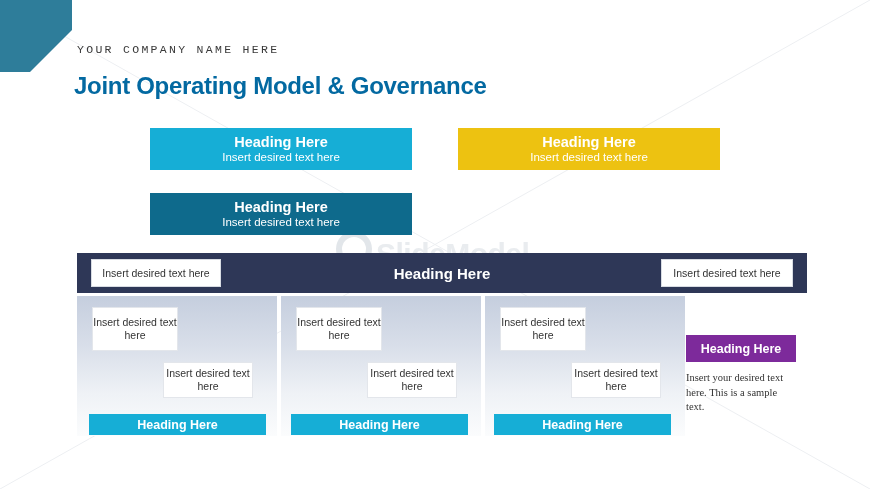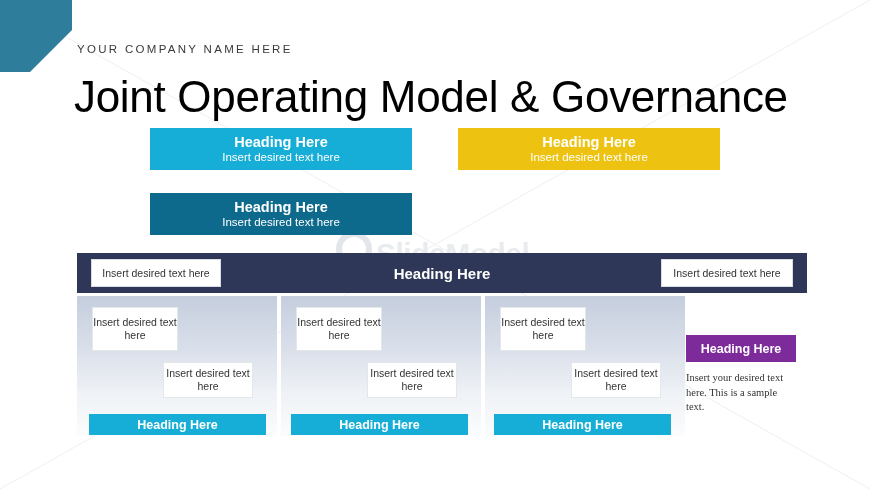--- a/index.html
+++ b/index.html
@@ -33,25 +33,25 @@
   }
   .watermark .ring{
     display:inline-block;width:24px;height:24px;border-radius:50%;
     border:6px solid #E2E6EA;margin-right:4px;position:relative;top:3px;
   }
   .watermark .dotcom{font-size:13px;color:#ECEFF1;margin-left:3px;font-weight:bold;}
 
   
   .company{
     position:absolute;left:77px;top:43px;z-index:4;
-    font-size:11.5px;letter-spacing:2.3px;color:#3A3A3A;font-weight:400;
+    font-size:11.5px;letter-spacing:2.3px;color:#3A3A3A;font-weight:400;font-family:Liberation Mono, monospace;
   }
   .title{
     position:absolute;left:74px;top:72px;z-index:4;
-    font-size:44px;font-weight:normal;color:#000000;letter-spacing:-.3px;
+    font-size:24px;font-weight:bold;color:#0369a1;letter-spacing:-.3px;
   }
 
   
   .hbox{position:absolute;z-index:4;display:flex;flex-direction:column;
         align-items:center;justify-content:center;box-sizing:border-box;}
   .hbox .h{font-weight:bold;color:#fff;}
   .hbox .s{color:#fff;}
 
   .box-cyan-top{left:150px;top:128px;width:262px;height:42px;background:#16AED6;}
   .box-cyan-top .h{font-size:14.5px;line-height:16px;}

